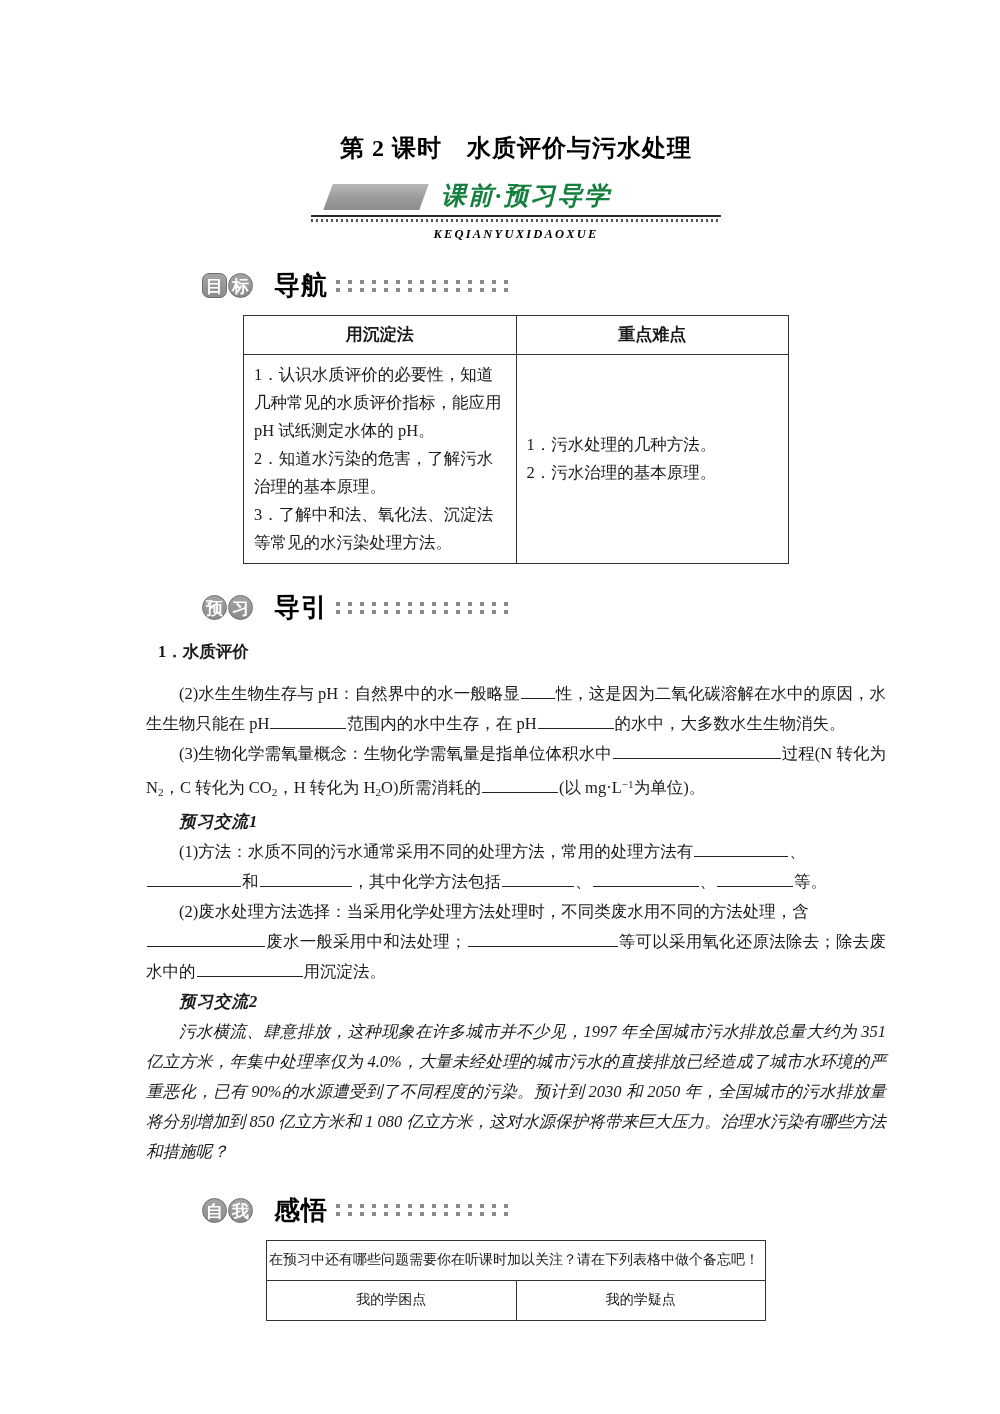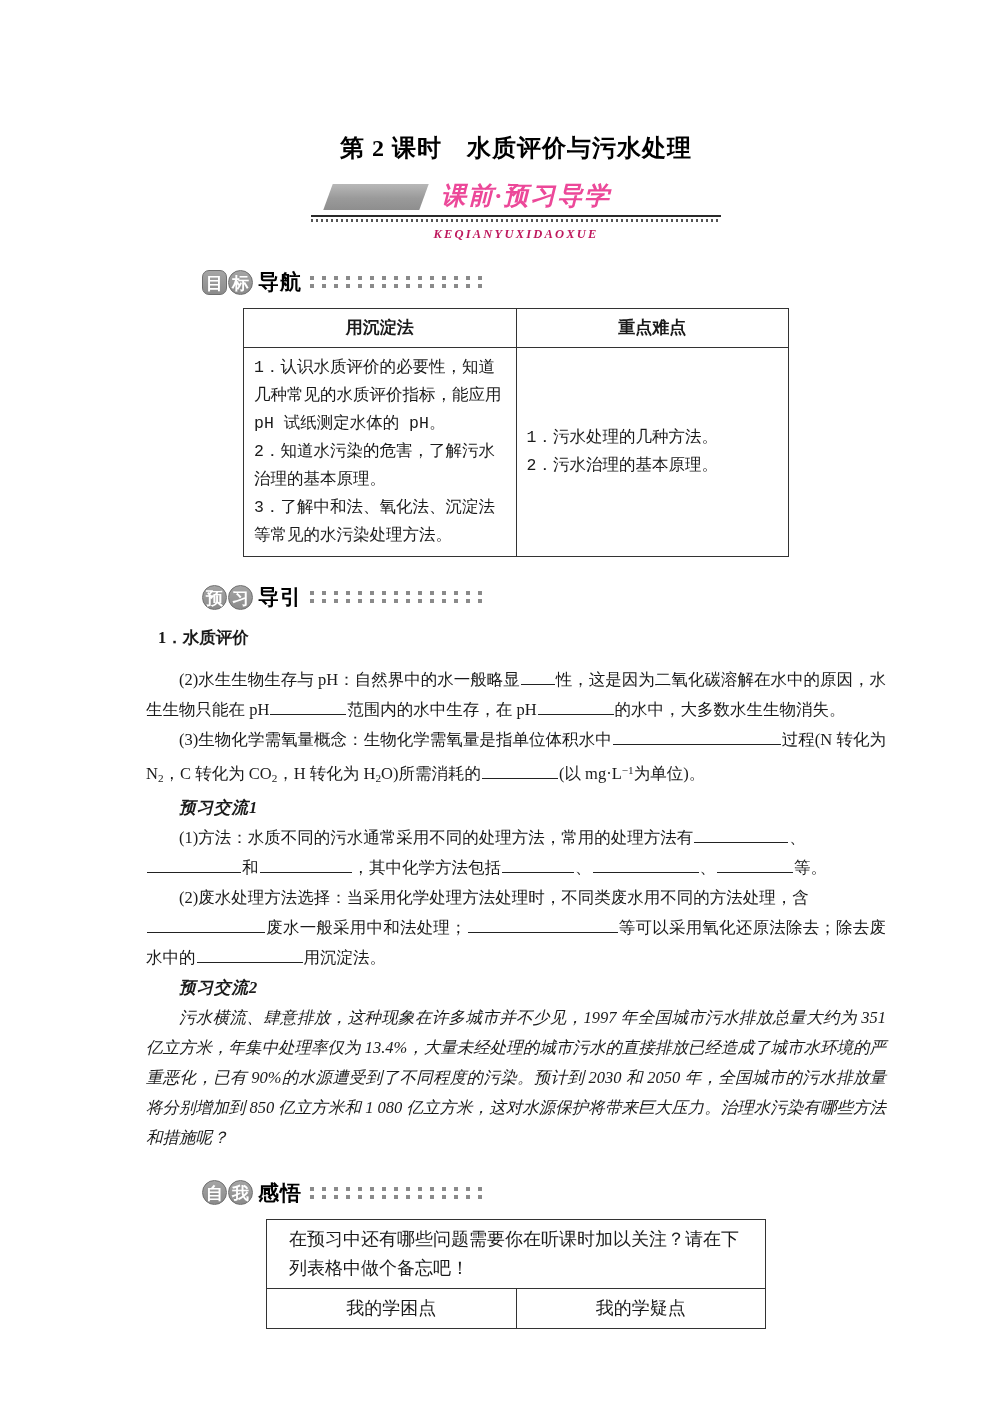--- a/index.html
+++ b/index.html
@@ -56,21 +56,21 @@
     background: linear-gradient(to bottom, #b8b8b8 0%, #9a9a9a 55%, #8e8e8e 100%);
     transform: skewX(-20deg);
   }
   .banner-text {
     position: relative;
     font-size: 25px;
     font-weight: bold;
     font-style: italic;
     letter-spacing: 2px;
     line-height: 32px;
-    color: #ec4899;
+    color: #15803d;
     z-index: 2;
     padding-left: 20px;
   }
   .banner-rule {
     width: 410px;
     margin: 1px auto 0 auto;
     border-top: 2px solid #2a2a2a;
   }
   .banner-dots {
     width: 410px;
@@ -78,21 +78,21 @@
     height: 3px;
     background-image: repeating-linear-gradient(to right, #555 0px, #555 2px, transparent 2px, transparent 5px);
   }
   .banner-pinyin {
     margin-top: 5px;
     font-size: 12.5px;
     font-weight: bold;
     font-style: italic;
     letter-spacing: 2.2px;
     font-family: "Liberation Serif", "DejaVu Serif", serif;
-    color: #be185d;
+    color: #000000;
   }
 
   
   .section-head {
     display: flex;
     align-items: center;
     margin-left: 186px;
     margin-top: 26px;
   }
   .sh-badge {
@@ -105,23 +105,23 @@
     font-size: 17px;
     font-weight: bold;
     line-height: 25px;
     text-align: center;
     margin-right: 1px;
     border: 1px solid #6e6e6e;
     box-sizing: border-box;
   }
   .sh-badge.round { border-radius: 50%; }
   .sh-word {
-    font-size: 21px;
-    font-weight: bold;
-    margin-left: 4px;
+    font-size: 26px;
+    font-weight: bold;
+    margin-left: 20px;
     letter-spacing: 1px;
     color: #000;
   }
   .sh-dots {
     flex: 0 0 auto;
     width: 180px;
     height: 18px;
     margin-left: 8px;
     background-image:
       repeating-linear-gradient(to right, #8a8a8a 0px, #8a8a8a 4px, transparent 4px, transparent 12px),
@@ -146,21 +146,21 @@
     font-size: 16.5px;
     line-height: 28px;
   }
   .goal-table th {
     text-align: center;
     font-weight: bold;
     font-size: 17px;
     padding: 5px 0;
   }
   .goal-table td.cell-right { vertical-align: middle; }
-  .goal-table .li { display: block; font-family: Liberation Mono, monospace; }
+  .goal-table .li { display: block; }
 
   
   .body-area {
     margin: 12px 130px 0 130px;
     font-size: 16.5px;
     line-height: 30px;
     text-align: justify;
   }
   .p { margin: 0; }
   .p.indent { text-indent: 2em; }
@@ -196,23 +196,24 @@
   
   .memo-table {
     width: 500px;
     margin: 12px auto 0 auto;
     border-collapse: collapse;
     border: 1.5px solid #333;
     table-layout: fixed;
   }
   .memo-table td {
     border: 1px solid #333;
-    font-size: 18px;
+    font-size: 14px;
     line-height: 29px;
-    padding: 5px 22px;
+    padding: 5px 2px;
+    font-family: Liberation Mono, monospace;
   }
   .memo-prompt { text-align: left; }
   .memo-head { text-align: center; padding: 4px 0; }
 </style>
 </head>
 <body>
 
 <div class="page">
 
   <div class="doc-title">第 2 课时　水质评价与污水处理</div>
@@ -271,21 +272,21 @@
     <p class="p indent"><span>(3)生物化学需氧量概念：生物化学需氧量是指单位体积水中</span><span class="blank" style="width:168px"></span><span>过程(N 转化为 N</span><sub>2</sub><span>，C 转化为 CO</span><sub>2</sub><span>，H 转化为 H</span><sub>2</sub><span>O)所需消耗的</span><span class="blank" style="width:76px"></span><span>(以 mg·L</span><sup>−1</sup><span>为单位)。</span></p>
 
     <p class="exchange-label"><span>预习交流</span><span>1</span></p>
 
 
     <p class="p indent"><span>(1)方法：水质不同的污水通常采用不同的处理方法，常用的处理方法有</span><span class="blank" style="width:94px"></span><span>、</span><br><span class="blank" style="width:94px"></span><span>和</span><span class="blank" style="width:92px"></span><span>，其中化学方法包括</span><span class="blank" style="width:72px"></span><span>、</span><span class="blank" style="width:106px"></span><span>、</span><span class="blank" style="width:76px"></span><span>等。</span></p>
 
     <p class="p indent"><span>(2)废水处理方法选择：当采用化学处理方法处理时，不同类废水用不同的方法处理，含</span><br><span class="blank" style="width:118px"></span><span>废水一般采用中和法处理；</span><span class="blank" style="width:150px"></span><span>等可以采用氧化还原法除去；除去废水中的</span><span class="blank" style="width:106px"></span><span>用沉淀法。</span></p>
 
     <p class="exchange-label"><span>预习交流</span><span>2</span></p>
-    <p class="exchange-text kai">污水横流、肆意排放，这种现象在许多城市并不少见，1997 年全国城市污水排放总量大约为 351 亿立方米，年集中处理率仅为 13.4%，大量未经处理的城市污水的直接排放已经造成了城市水环境的严重恶化，已有 90%的水源遭受到了不同程度的污染。预计到 2030 和 2050 年，全国城市的污水排放量将分别增加到 850 亿立方米和 1 080 亿立方米，这对水源保护将带来巨大压力。治理水污染有哪些方法和措施呢？</p>
+    <p class="exchange-text kai">污水横流、肆意排放，这种现象在许多城市并不少见，1997 年全国城市污水排放总量大约为 351 亿立方米，年集中处理率仅为 4.0%，大量未经处理的城市污水的直接排放已经造成了城市水环境的严重恶化，已有 90%的水源遭受到了不同程度的污染。预计到 2030 和 2050 年，全国城市的污水排放量将分别增加到 850 亿立方米和 1 080 亿立方米，这对水源保护将带来巨大压力。治理水污染有哪些方法和措施呢？</p>
   </div>
 
   <div class="section-head">
     <span class="sh-badge round">自</span>
     <span class="sh-badge round">我</span>
     <span class="sh-word">感悟</span>
     <span class="sh-dots"></span>
   </div>
 
   <table class="memo-table">

